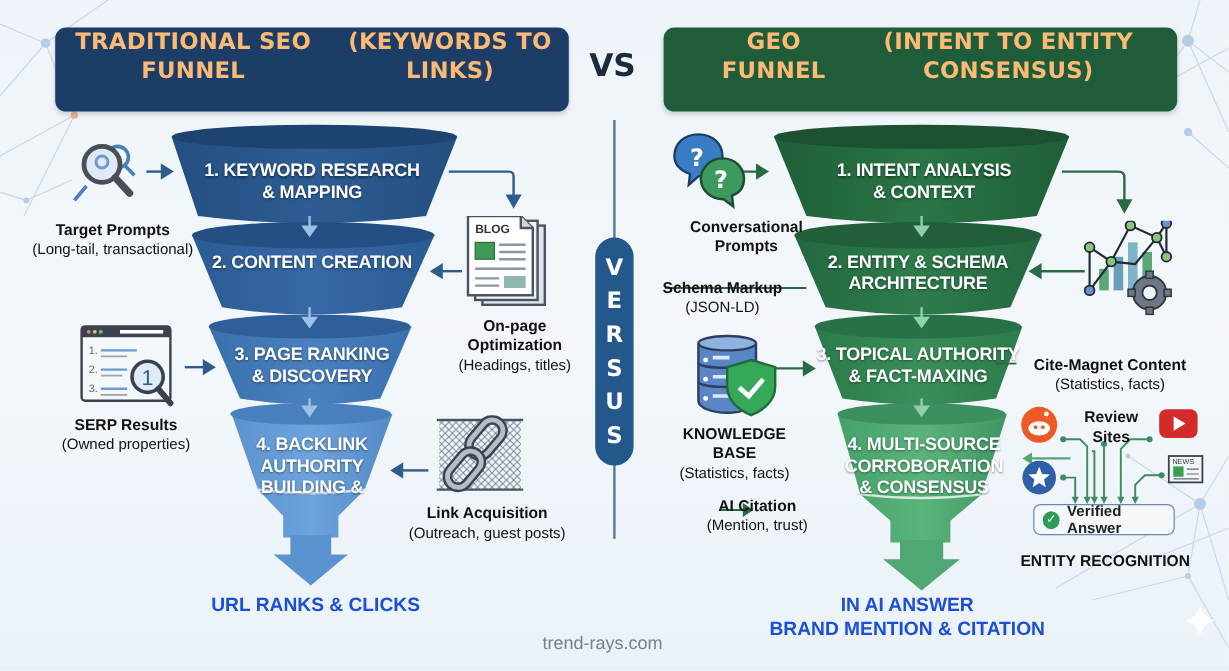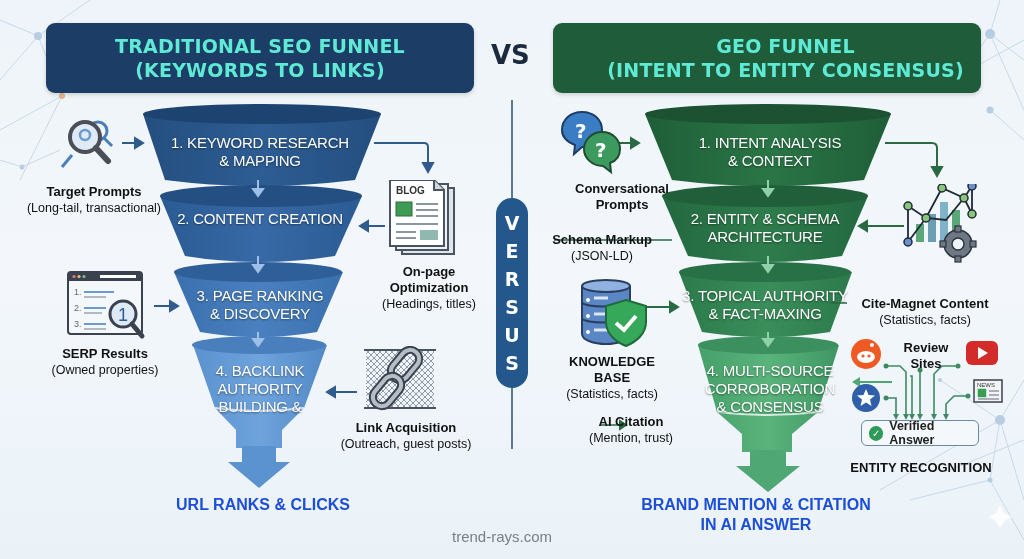--- a/index.html
+++ b/index.html
@@ -8,42 +8,42 @@
     font-family: "Liberation Sans", "DejaVu Sans", sans-serif;
     background: linear-gradient(180deg, #eef4f9 0%, #f3f7fb 50%, #eaf2f8 100%);
     position: relative;
     color: #111;
   }
   .abs { position: absolute; }
   .bg-net { position: absolute; inset: 0; pointer-events: none; }
 
   .title-box {
     position: absolute; top: 23px; height: 70px; border-radius: 9px;
-    color: #5eead4; font-weight: 700; text-align: center;
-    display: flex; flex-direction: column; justify-content: center;
+    color: #fdba74; font-weight: 700; text-align: center;
+    display: flex; flex-direction: row; justify-content: center;
     font-family: "DejaVu Sans", sans-serif; letter-spacing: 0.2px;
     box-shadow: 0 2px 4px rgba(0,0,0,0.15);
   }
   .title-box .l1, .title-box .l2 { font-size: 19px; line-height: 24px; }
   .seo-title { left: 46px; width: 428px; background: #1c3d66; }
   .geo-title { left: 553px; width: 428px; background: #1f5c3a; padding-left: 37px; }
 
   .vs-text { position: absolute; left: 491px; top: 40px; font-size: 26px; font-weight: 700;
     font-family: "DejaVu Sans", sans-serif; color: #1b2b3d; }
 
   .divider-line { position: absolute; left: 511px; width: 2px; background: #5b7894; }
   .versus-pill {
     position: absolute; left: 496px; top: 198px; width: 32px; height: 190px;
     background: #24578c; border-radius: 16px; color: #fff;
     display: flex; flex-direction: column; align-items: center; justify-content: center;
     font-family: "DejaVu Sans", sans-serif; font-weight: 700; font-size: 19px; line-height: 28px;
   }
 
   .stage-text {
-    position: absolute; color: #fff; font-weight: 400; text-align: center;
+    position: absolute; color: #fff; font-weight: 700; text-align: center;
     font-family: "Liberation Sans", sans-serif; font-size: 15px; line-height: 18px;
     text-shadow: 0 1px 2px rgba(0,0,0,0.45); letter-spacing: -0.2px;
   }
 
   .lbl { position: absolute; text-align: center; font-size: 13px; line-height: 16px; }
   .lbl .b { font-weight: 700; display: block; }
   .lbl .s { display: block; font-size: 12.5px; }
 
   .outcome { position: absolute; font-weight: 700; font-size: 16px; line-height: 20px; text-align: center; color: #1d4ed8; }
 
@@ -503,17 +503,17 @@
 
 <div class="verified">
   <span class="check-dot">✓</span>
   <span>Verified Answer</span>
 </div>
 <div class="lbl" style="left:846px;top:460px;width:150px;font-weight:700;">
   <span class="b">ENTITY RECOGNITION</span>
 </div>
 
 <div class="outcome" style="left:636px;top:495px;width:240px;">
+  <div>IN AI ANSWER</div>
   <div>BRAND MENTION &amp; CITATION</div>
-  <div>IN AI ANSWER</div>
 </div>
 
 <div class="footer">trend-rays.com</div>
 
 </body></html>

